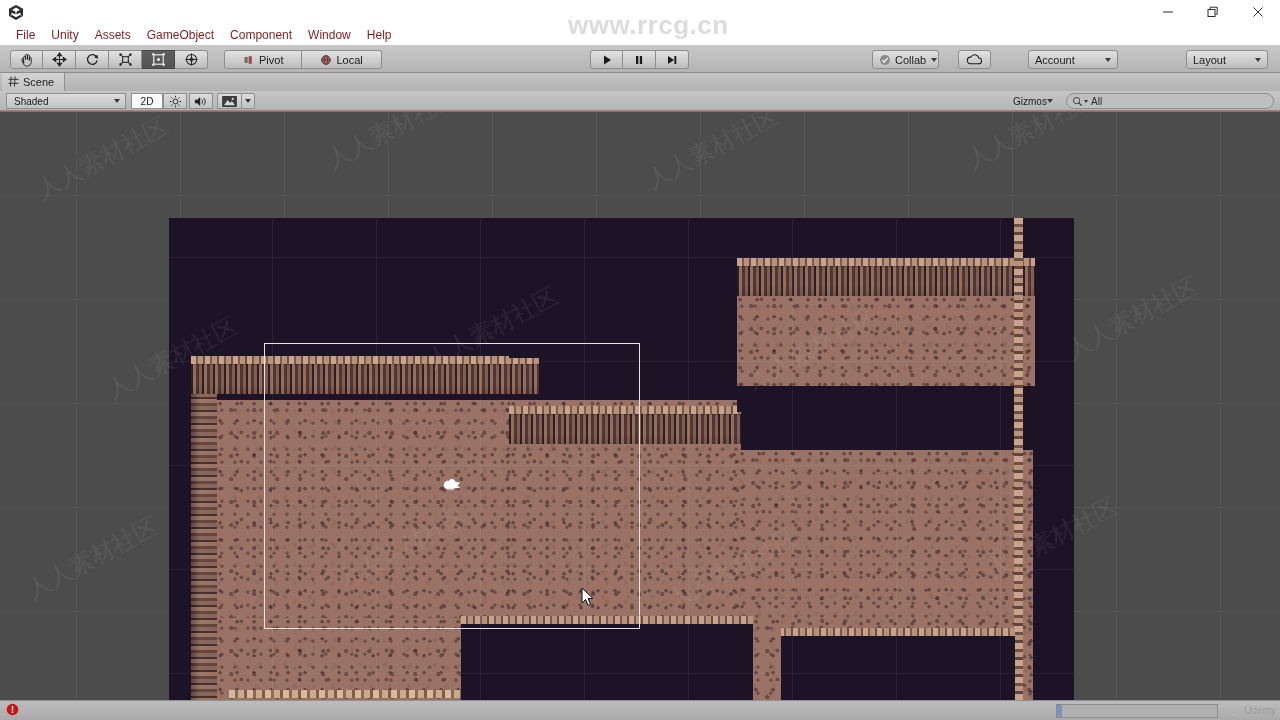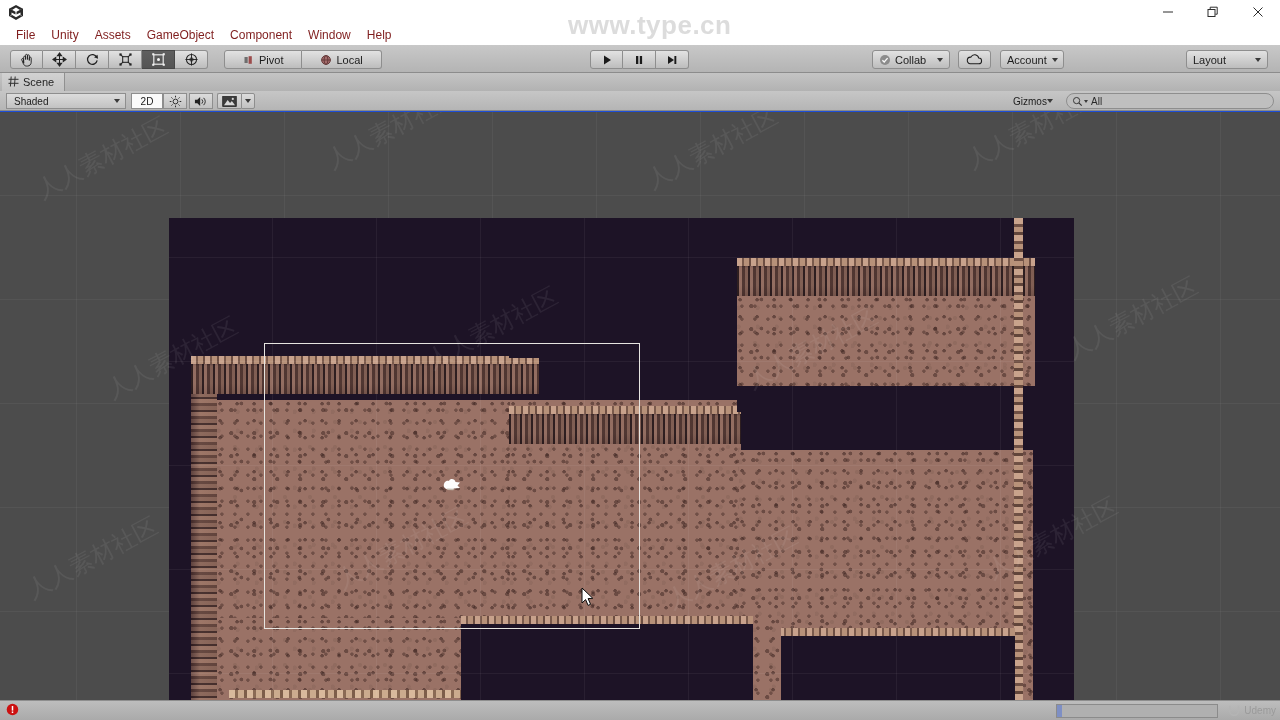--- a/index.html
+++ b/index.html
@@ -89,21 +89,21 @@
   #cloud-group .tbtn { width: 33px; padding: 0; }
   #account-group { left: 1000px; }
   #layers-group { left: 1098px; }
   #layout-group { left: 1186px; }
 
   .wide { width: 80px; justify-content: space-between; padding: 0 6px; }
 
   
   .scene-panel {
     position: absolute; left: 0; top: 73px; width: 1280px; height: 627px;
-    background: #1d4ed8;
+    background: #ef4444;
   }
   .scene-tabbar {
     position: absolute; left: 0; top: 0; width: 1280px; height: 18px;
     background: linear-gradient(#c4c4c4, #b2b2b2);
   }
   .scene-tab {
     position: absolute; left: 2px; top: 0; height: 18px;
     display: flex; align-items: center; padding: 0 10px 0 6px;
     background: linear-gradient(#d2d2d2, #c3c3c3);
     border-right: 1px solid #909090;
@@ -417,42 +417,42 @@
       </div>
       <div class="tbtn">
         <svg width="14" height="14" viewBox="0 0 14 14">
             <polygon points="3,3 9,7 3,11" fill="#1a1a1a"></polygon>
             <rect x="9.4" y="3" width="1.9" height="8" fill="#1a1a1a"></rect>
           </svg>
       </div>
     </div>
 
     <div class="btn-group" id="collab-group">
-      <div class="tbtn only wide" style="width:78px;">
+      <div class="tbtn only wide" style="width:67px;">
         <span style="display:flex;align-items:center;">
           <svg width="12" height="12" viewBox="0 0 12 12">
               <circle cx="6" cy="6" r="5" fill="#8c8c8c"></circle>
               <polyline points="3.4,6.2 5.2,8 8.6,4.1" fill="none" stroke="#fafafa" stroke-width="1.3"></polyline>
             </svg>
           <span class="lbl">Collab</span>
         </span>
         <span class="caret"></span>
       </div>
     </div>
 
     <div class="btn-group" id="cloud-group">
       <div class="tbtn only">
         <svg width="17" height="13" viewBox="0 0 18 13">
             <path d="M4.5 11h9a3 3 0 0 0 0-6 4.4 4.4 0 0 0-8.3-1A3 3 0 0 0 4.5 11z" fill="none" stroke="#1f1f1f" stroke-width="1.1"></path>
           </svg>
       </div>
     </div>
 
     <div class="btn-group" id="account-group">
-      <div class="tbtn only wide" style="width:64px;">
+      <div class="tbtn only wide" style="width:90px;margin-left:28px;">
         <span>Account</span>
         <span class="caret"></span>
       </div>
     </div>
 
     <div class="btn-group" id="layers-group">
       <div class="tbtn only wide" style="width:84px;margin-top:42px;">
         <span>Layers</span>
         <span class="caret"></span>
       </div>
@@ -601,21 +601,21 @@
 
       <div class="cursor">
         <svg width="14" height="20" viewBox="0 0 14 20">
           <polygon points="1,1 1,16 4.6,12.6 7.1,18.4 9.6,17.3 7.1,11.6 11.8,11.3" fill="#ffffff" stroke="#0a0a0a" stroke-width="1"></polygon>
         </svg>
       </div>
     </div>
 
   </div>
 
-  <div class="wm-title">www.type.cn</div>
+  <div class="wm-title">www.rrcg.cn</div>
 
   <div class="statusbar">
     <span class="err-icon">
       <svg width="13" height="13" viewBox="0 0 14 14">
         <circle cx="7" cy="7" r="6.2" fill="#cc1111"></circle>
         <rect x="6.2" y="3.2" width="1.6" height="5" fill="#ffffff"></rect>
         <rect x="6.2" y="9.1" width="1.6" height="1.7" fill="#ffffff"></rect>
       </svg>
     </span>
     <div class="status-progress">

